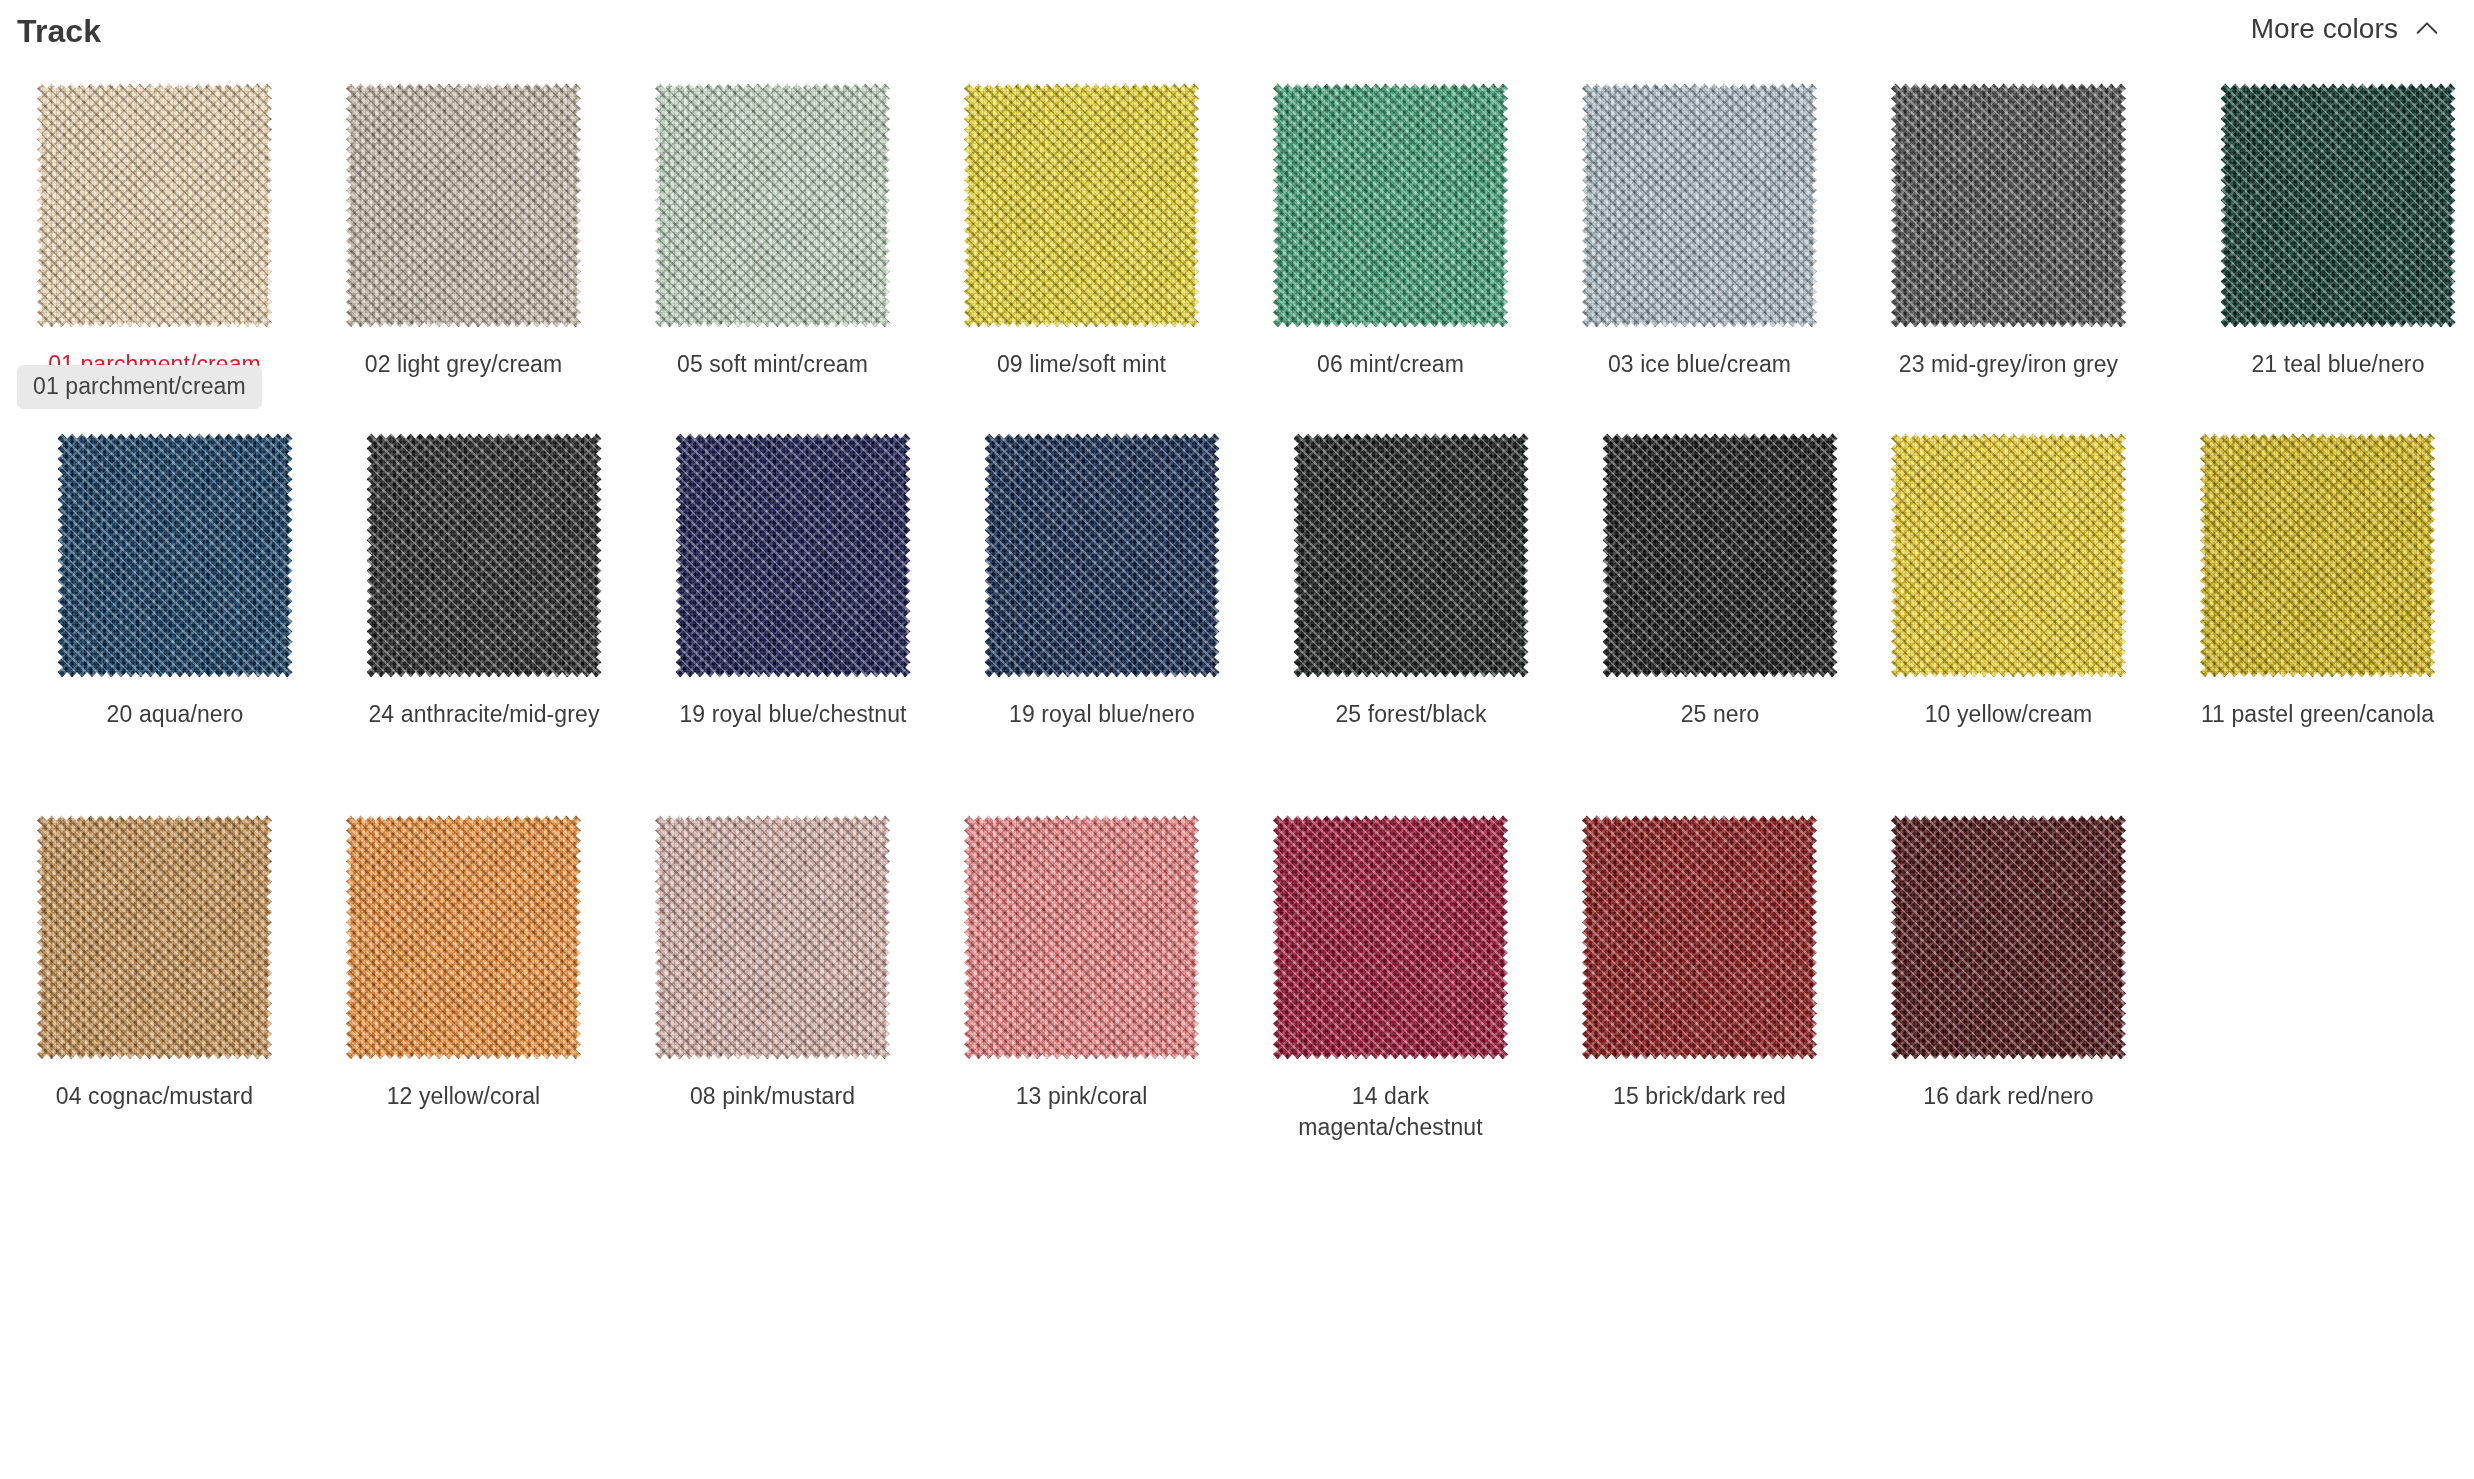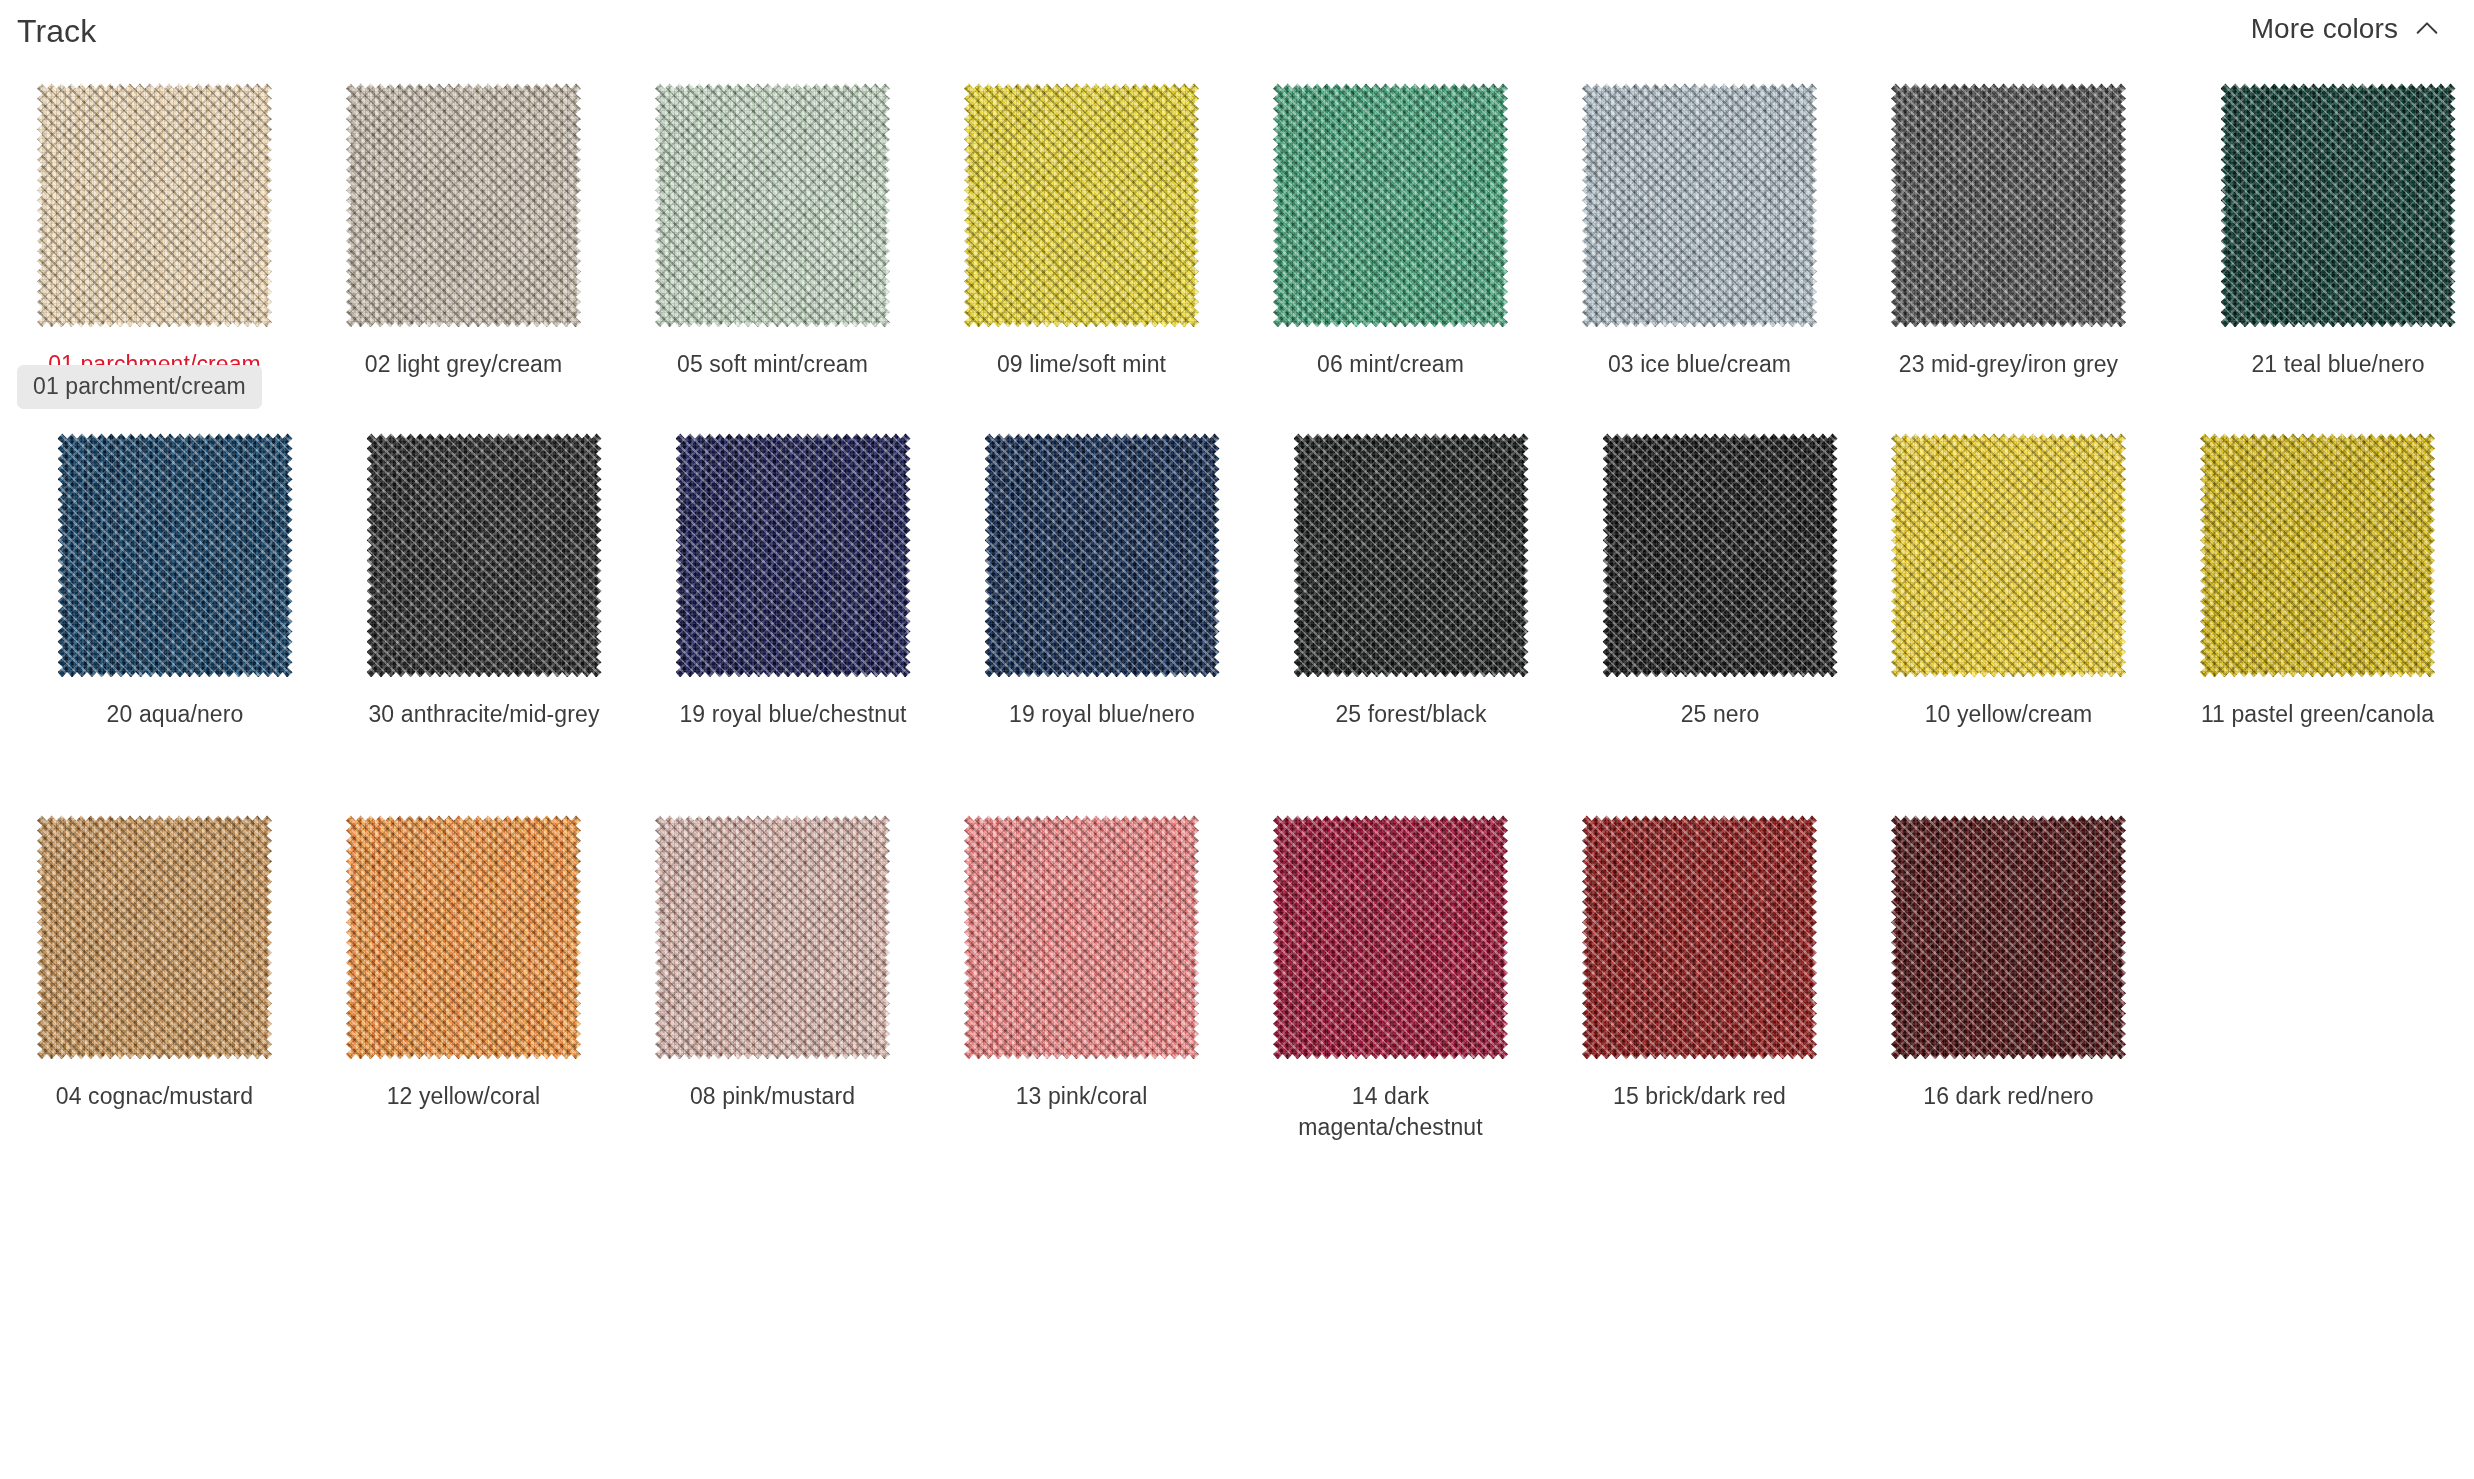--- a/index.html
+++ b/index.html
@@ -25,21 +25,21 @@
     left: 0;
     width: 2475px;
     height: 58px;
     display: flex;
     align-items: center;
     justify-content: space-between;
     padding: 0 34px 0 17px;
   }
   .page-title {
     font-size: 32px;
-    font-weight: 400;
+    font-weight: 700;
     letter-spacing: 0.1px;
     color: #3a3a3a;
     line-height: 1;
     margin-top: 3.7px;
   }
   .more-colors {
     display: flex;
     align-items: center;
     gap: 15px;
     cursor: pointer;
@@ -376,21 +376,21 @@
     <div class="cell cell-r2">
       <div class="swatch-wrap">
         <div class="swatch-shadow"></div>
         <div class="swatch" style="background: rgb(46, 46, 46);">
           <div class="weave-tone" style="background-image: repeating-linear-gradient(90deg, rgb(35, 35, 35) 0px, rgb(35, 35, 35) 2.8px, rgba(255, 255, 255, 0) 2.8px, rgba(255, 255, 255, 0) 6.5px);"></div>
           <div class="weave-a"></div>
           <div class="weave-b"></div>
           <div class="weave-c"></div>
         </div>
       </div>
-      <div class="label">30 anthracite/mid-grey</div>
+      <div class="label">24 anthracite/mid-grey</div>
     </div>
     <div class="cell cell-r2">
       <div class="swatch-wrap">
         <div class="swatch-shadow"></div>
         <div class="swatch" style="background: rgb(29, 31, 92);">
           <div class="weave-tone" style="background-image: repeating-linear-gradient(90deg, rgb(25, 26, 69) 0px, rgb(25, 26, 69) 2.8px, rgba(255, 255, 255, 0) 2.8px, rgba(255, 255, 255, 0) 6.5px);"></div>
           <div class="weave-a"></div>
           <div class="weave-b"></div>
           <div class="weave-c"></div>
         </div>

